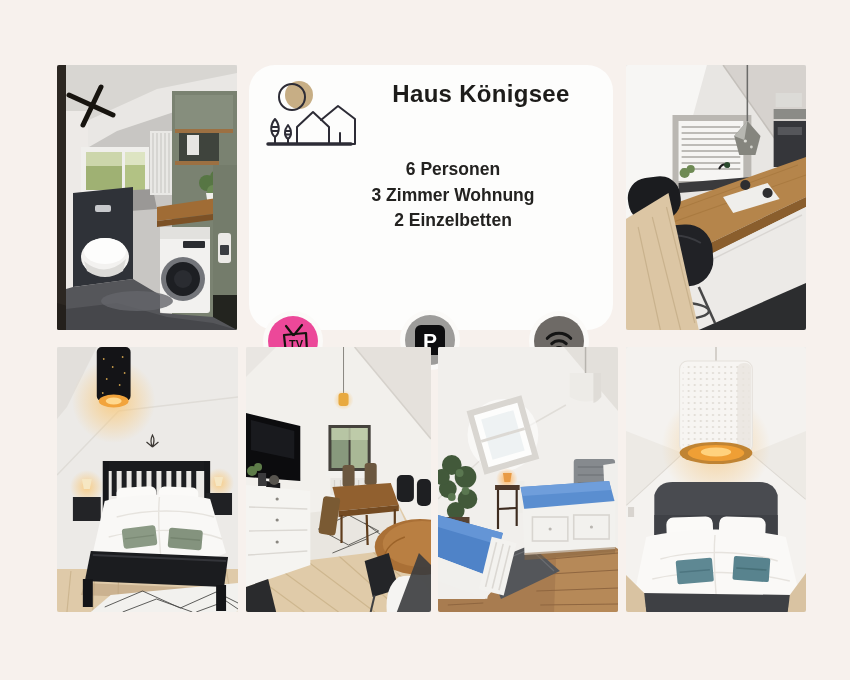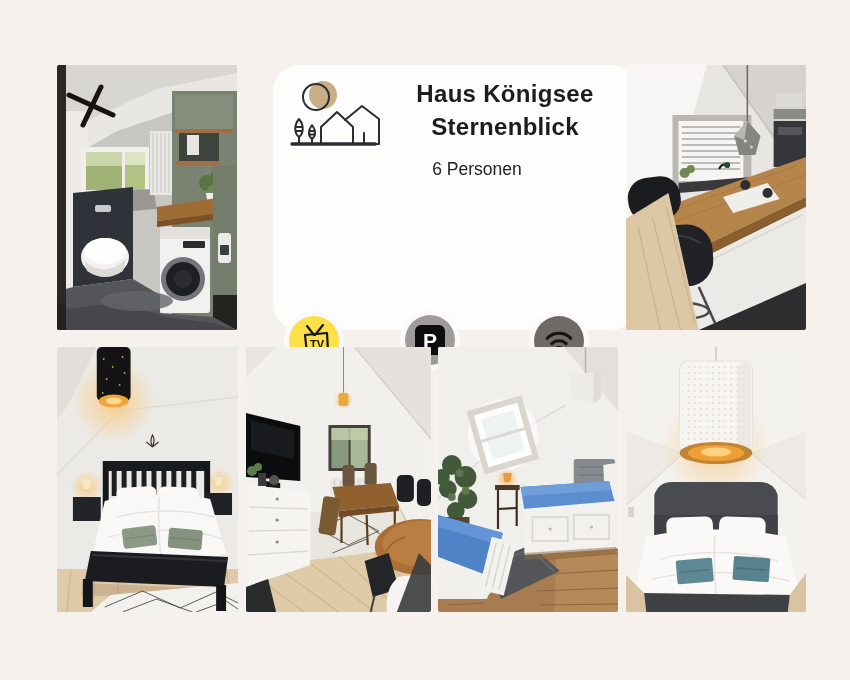--- a/index.html
+++ b/index.html
@@ -13,39 +13,39 @@
   .photo svg{display:block;width:100%;height:100%;}
   .photo-bathroom{left:57px;top:65px;width:180px;height:265px;}
   .photo-kitchen{left:626px;top:65px;width:180px;height:265px;}
   .photo-bedroom1{left:57px;top:347px;width:181px;height:265px;}
   .photo-living{left:246px;top:347px;width:185px;height:265px;}
   .photo-kids{left:438px;top:347px;width:180px;height:265px;}
   .photo-bedroom2{left:626px;top:347px;width:180px;height:265px;}
 
   .card{
     position:absolute;left:249px;top:65px;width:364px;height:265px;
-    background:#fdfdfc;border-radius:26px;margin-left:24px;
+    background:#fdfdfc;border-radius:26px;
   }
   .card-logo{position:absolute;left:14px;top:12px;width:96px;height:80px;}
   .card-title{
     position:absolute;left:106px;right:6px;top:12px;
     text-align:center;font-size:24px;font-weight:700;color:#1d1c1a;
     line-height:33px;letter-spacing:.3px;
   }
   .card-details{
     position:absolute;left:0;right:0;top:92px;text-align:center;
-    font-size:17.5px;font-weight:400;color:#232220;line-height:25.5px;padding-left:44px;
+    font-size:17.5px;font-weight:700;color:#232220;line-height:25.5px;padding-left:44px;
   }
 
   .badge{
     position:absolute;width:50px;height:50px;border-radius:50%;
     box-shadow:0 0 0 5px #fbfaf8;
     display:flex;align-items:center;justify-content:center;
   }
-  .badge-tv{left:289px;top:316px;background:#fde047;}
+  .badge-tv{left:268px;top:316px;background:#ec4899;}
   .badge-parking{left:405px;top:315px;background:#9d9c9a;}
   .badge-wifi{left:534px;top:316px;background:#6e6a66;}
   .parking-square{
     width:30px;height:30px;border-radius:6px;background:#0d0d0f;
     display:flex;align-items:center;justify-content:center;
     color:#fff;font-size:21px;font-weight:700;line-height:1;
   }
 </style>
 </head>
 <body>
@@ -128,24 +128,25 @@
         <path d="M12,60 V67 M9,50 h6 M9,54 h6"></path>
         <path d="M25,48 C29,53 29,59 25,62 C21,59 21,53 25,48 Z"></path>
         <path d="M25,62 V67 M22.5,54 h5 M22.5,57.5 h5"></path>
         <path d="M34,67 V50 L50,35 L66,50 V67"></path>
         <path d="M58,43 L75,29 L92,42 V67 H77 V56"></path>
       </g>
       <line x1="5" y1="67" x2="88" y2="67" stroke="#2d2c36" stroke-width="3.5" stroke-linecap="round"></line>
     </svg>
     <div class="card-title">
       <div>Haus Königsee</div>
-      <div>Sternenblick</div>
     </div>
     <div class="card-details">
       <div>6 Personen</div>
+      <div>3 Zimmer Wohnung</div>
+      <div>2 Einzelbetten</div>
     </div>
   </div>
 
   <div class="photo photo-kitchen" aria-label="Attic kitchen with wooden breakfast bar, black chairs and pendant lamp">
     <svg viewBox="0 0 178 265" preserveAspectRatio="none">
       <rect width="178" height="265" fill="#e8e6e3"></rect>
       <path d="M0,0 H80 L48,118 L0,154 Z" fill="#f7f6f4"></path>
       <path d="M96,0 H178 V118 Z" fill="#d6d2ce"></path>
       <path d="M96,0 L178,118" stroke="#c4c0bb" stroke-width="1.5"></path>
       <path d="M46,50 h78 v72 h-78 Z" fill="#bab7b2"></path>

